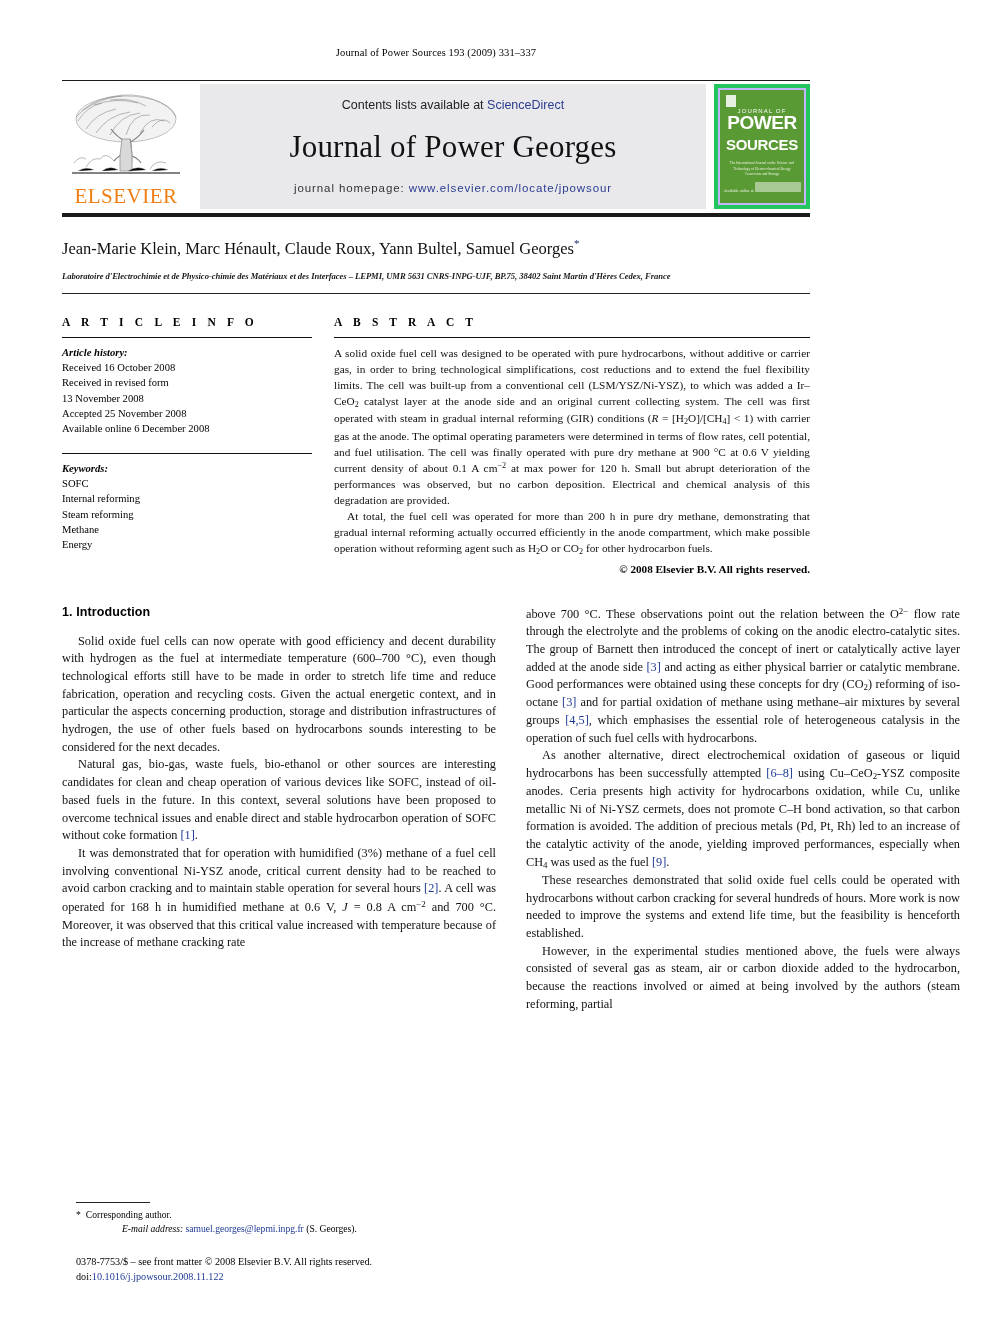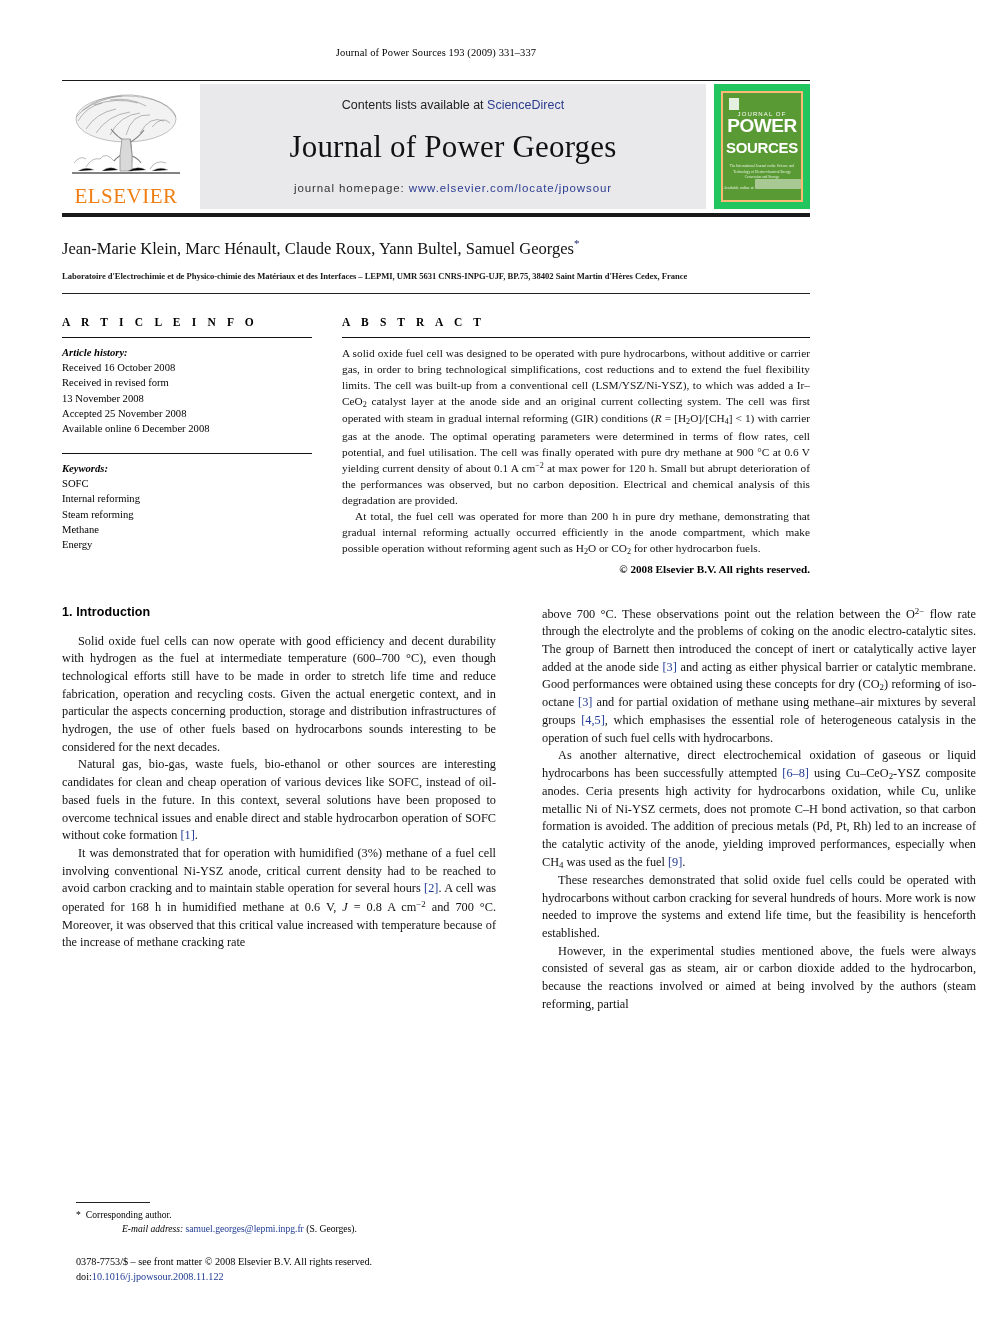--- a/index.html
+++ b/index.html
@@ -72,22 +72,22 @@
   }
   .homepage-line {
     font-family: "Liberation Sans", sans-serif;
     font-size: 11.5px;
     letter-spacing: .9px;
     color: #333;
   }
   .homepage-line .url { color: #2b3c8f; }
   .cover-thumb {
     width: 96px; flex: 0 0 96px;
-    border: 7px solid #22c55e;
-    background: #fdba74;
+    border: 4px solid #22c55e;
+    background: #c4b5fd;
     padding: 2px;
   }
   .cover-inner {
     width: 100%; height: 100%;
     background: #5a9a34;
     position: relative;
     display: flex;
     flex-direction: column;
     align-items: center;
   }
@@ -112,31 +112,32 @@
     font-weight: normal;
   }
   .authors {
     font-size: 16.5px;
     margin-top: 20px;
     color: #111;
   }
   .authors .star { font-size: 11px; vertical-align: super; color:#1a2a6c;}
   .affil {
     font-size: 8.6px;
+    font-style: italic;
     font-weight: bold;
     margin-top: 12px;
     color: #1a1a1a;
     letter-spacing: -0.05px;
   }
   .rule-thin { border-top: 1.2px solid #222; margin-top: 12px; }
 
   
   .info-abstract { display: flex; margin-top: 22px; }
   .col-info { width: 250px; flex: 0 0 250px; }
-  .col-abs { flex: 1; margin-left: 30px; }
+  .col-abs { flex: 1; margin-left: 22px; }
   .sec-head {
     font-family: "Liberation Serif", serif;
     font-size: 11.5px;
     font-weight: bold;
     letter-spacing: 4.2px;
   }
   .sec-rule { border-top: 1.3px solid #111; margin-top: 9px; margin-bottom: 7px; }
   .info-group { font-size: 10.6px; line-height: 1.45; }
   .info-group .it { font-style: italic; font-weight: bold; }
   .kw-rule { border-top: 1.3px solid #111; margin-top: 16px; margin-bottom: 7px; }
@@ -148,21 +149,21 @@
     color: #111;
   }
   .abs-text p { margin: 0; text-indent: 0; }
   .abs-text p + p { text-indent: 13px; }
   .copyright { text-align: right; font-weight: bold; font-size: 11.2px; margin-top: 5px; }
 
   
   .body-cols {
     display: flex;
     margin-top: 30px;
-    column-gap: 46px;
+    column-gap: 30px;
   }
   .bcol { width: 434px; flex: 0 0 434px; position: relative; }
   .bcol.right { }
   h2.section-title {
     font-family: "Liberation Sans", sans-serif;
     font-size: 12.5px;
     font-weight: bold;
     margin: 0 0 14px 0;
     letter-spacing: .1px;
   }

